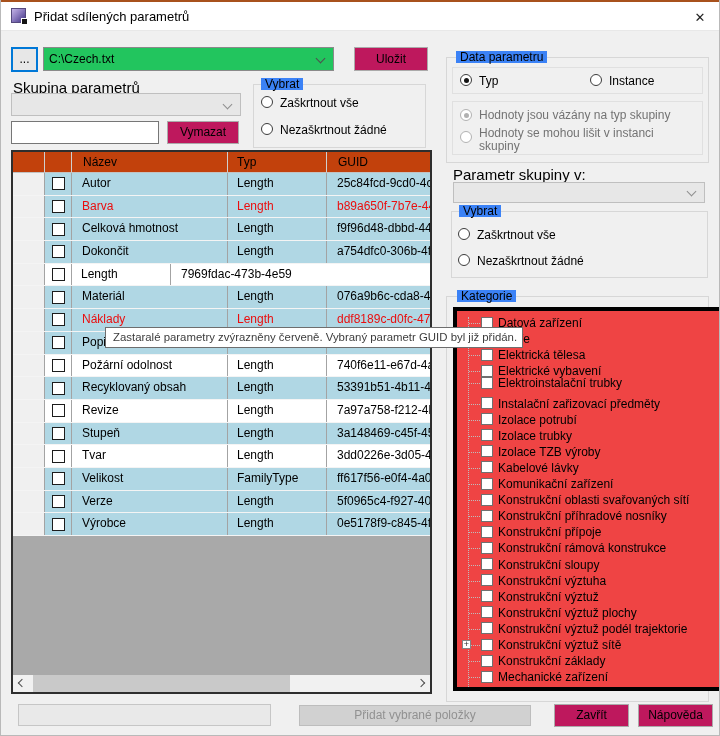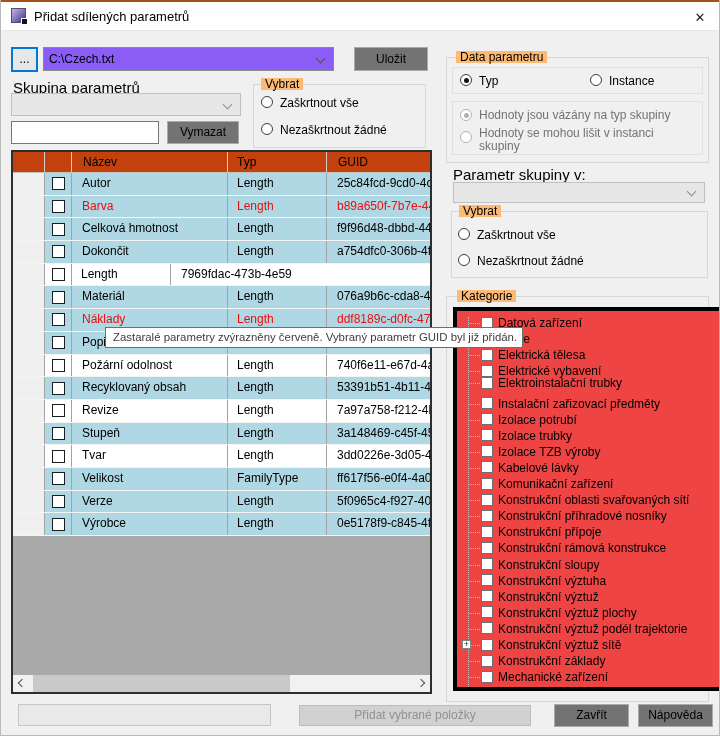--- a/index.html
+++ b/index.html
@@ -10,29 +10,29 @@
   *{box-sizing:border-box;}
   
   .strip{position:absolute;left:0;top:0;width:720px;height:2px;background:#a8511c;}
   .titlebar{position:absolute;left:0;top:2px;width:720px;height:29px;background:#ffffff;border-bottom:1px solid #e8e8e8;}
   .appicon{position:absolute;left:10px;top:6px;width:15px;height:15px;
            background:linear-gradient(135deg,#c3b3e6 0%,#8d7cc0 45%,#3f3383 100%);border:1px solid #55497e;}
   .appicon::after{content:"";position:absolute;right:-3px;bottom:-3px;width:5px;height:5px;background:#141414;border:1px solid #fff;}
   .title{position:absolute;left:33px;top:7px;font-size:13px;}
   .closebtn{position:absolute;right:11px;top:6px;width:20px;height:20px;text-align:center;line-height:20px;font-size:13px;color:#1f1f1f;cursor:pointer;}
   
-  .btn{position:absolute;background:#737373;border:1px solid #abaaaa;text-align:center;font-size:12px;color:#000;}
+  .btn{position:absolute;background:#be185d;border:1px solid #abaaaa;text-align:center;font-size:12px;color:#000;}
   .btn.disabled{background:#d1d1d1;border-color:#bdbdbd;color:#919191;}
-  .combo{position:absolute;background:#8b5cf6;border:1px solid #8a8a8a;}
+  .combo{position:absolute;background:#22c55e;border:1px solid #8a8a8a;}
   .combo .ctext{position:absolute;left:5px;top:4px;white-space:nowrap;}
   .combo.disabled{background:#e7e7e7;border-color:#bfbfbf;}
   .chev{position:absolute;right:9px;top:7px;width:7px;height:7px;border-right:1px solid #4f4f4f;border-bottom:1px solid #4f4f4f;transform:rotate(45deg);}
   .tinput{position:absolute;background:#fff;border:1px solid #767676;font-family:"Liberation Sans",sans-serif;font-size:12px;padding:0 4px;}
   .groupbox{position:absolute;border:1px solid #d7d7d7;}
-  .grouplabel{position:absolute;background:#fdba74;padding:0 4px;font-size:12px;line-height:12px;}
+  .grouplabel{position:absolute;background:#3b82f6;padding:0 4px;font-size:12px;line-height:12px;}
   .innerbox{position:absolute;border:1px solid #e0e0e0;overflow:hidden;}
   .radio{position:absolute;width:12px;height:12px;border:1px solid #3c3c3c;border-radius:50%;background:#fff;}
   .radio.checked::after{content:"";position:absolute;left:2.5px;top:2.5px;width:5px;height:5px;border-radius:50%;background:#141414;}
   .radio.disabled{border-color:#b2b2b2;}
   .radio.disabled.checked::after{background:#b2b2b2;}
   .rlabel{position:absolute;font-size:12px;white-space:nowrap;}
   .rlabel.dis{color:#737373;white-space:normal;line-height:13px;}
   .slabel{position:absolute;font-size:15px;}
   
   .gridwrap{position:absolute;left:10px;top:150px;width:421px;height:544px;border:2px solid #2e2e2e;background:#fff;display:flex;flex-direction:column;}

